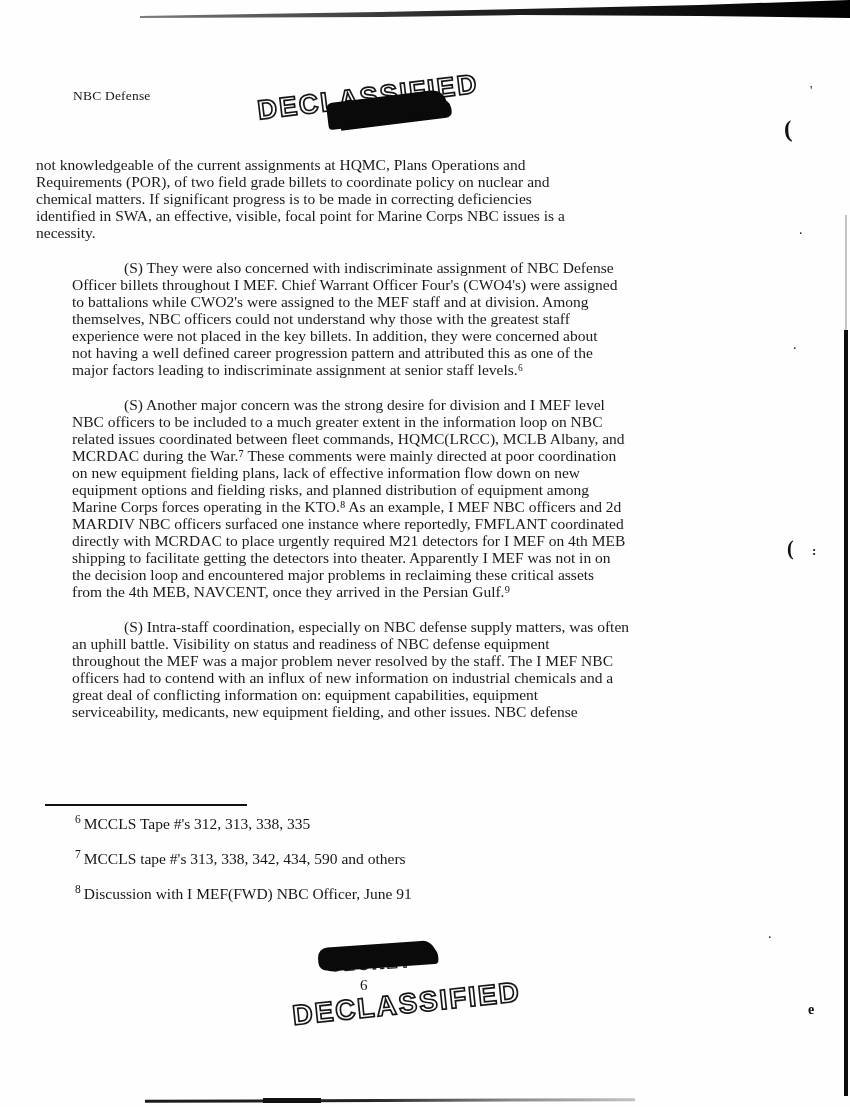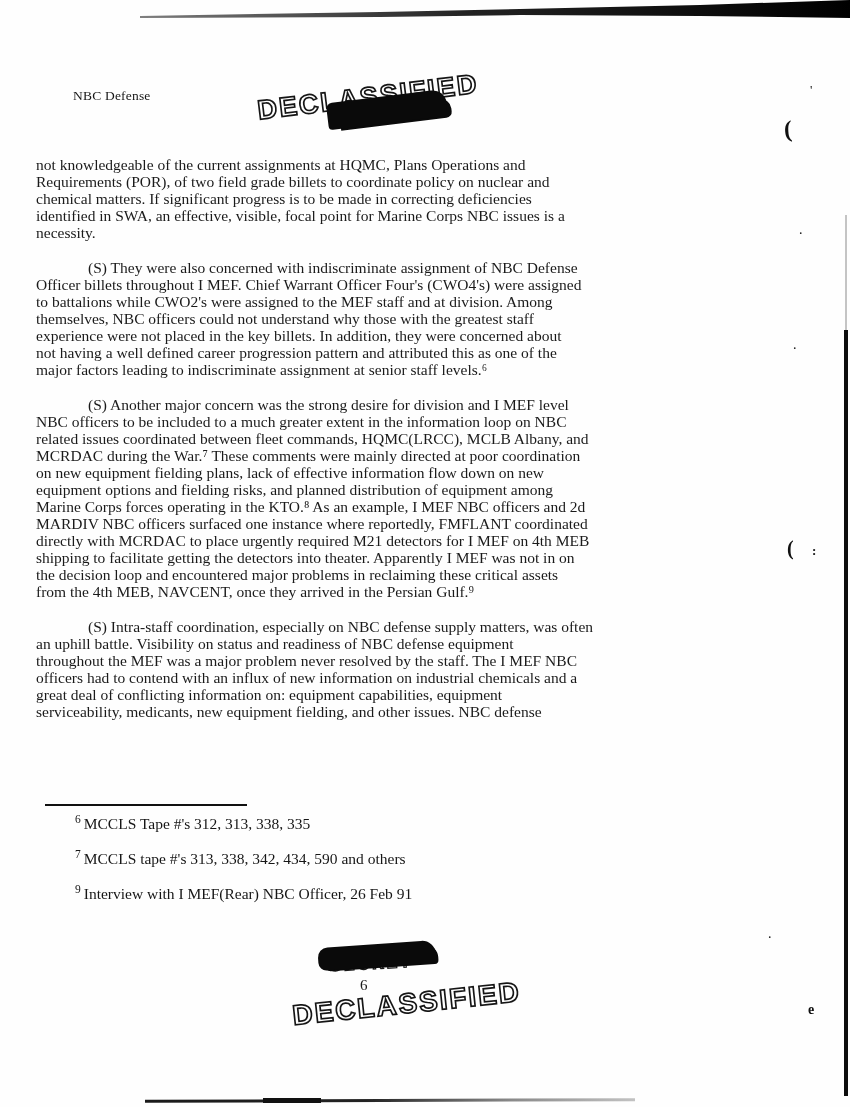--- a/index.html
+++ b/index.html
@@ -39,21 +39,21 @@
     background:#0a0a0a;transform:rotate(-7deg);
     border-radius:6px 14px 10px 4px;
     box-shadow:8px 6px 0 -4px #0a0a0a;
   }
   
   .body-text{position:absolute;left:36px;top:156px;width:724px;}
   .para{
     margin:0 0 18px 0;font-size:15.5px;line-height:17px;
     white-space:pre-line;color:#1a1a1a;
   }
-  .para.indent{text-indent:52px;}
+  .para.indent{text-indent:52px;margin-left:36px;}
   
   .footnote-rule{position:absolute;left:45px;top:804px;width:202px;height:0;border-top:2.5px solid #111;}
   .footnotes{position:absolute;left:75px;top:814px;width:600px;}
   .footnote{margin:0 0 15px 0;font-size:15.5px;line-height:20px;color:#161616;}
   .footnote sup{font-size:11.5px;vertical-align:super;line-height:0;margin-right:3px;}
   
   .secret-cluster{position:absolute;left:318px;top:944px;width:130px;height:36px;}
   .secret-word{
     position:absolute;left:12px;top:11px;
     font-family:"Liberation Sans",sans-serif;font-weight:bold;font-size:16px;
@@ -124,21 +124,21 @@
 throughout the MEF was a major problem never resolved by the staff.  The I MEF NBC
 officers had to contend with an influx of new information on industrial chemicals and a
 great deal of conflicting information on: equipment capabilities, equipment
 serviceability, medicants, new equipment fielding, and other issues.  NBC defense</p>
   </div>
 
   <div class="footnote-rule"></div>
   <div class="footnotes">
     <p class="footnote"><sup>6</sup><span>MCCLS Tape #'s 312, 313, 338, 335</span></p>
     <p class="footnote"><sup>7</sup><span>MCCLS tape #'s 313, 338, 342, 434, 590 and others</span></p>
-    <p class="footnote"><sup>9</sup><span>Interview with I MEF(Rear) NBC Officer, 26 Feb 91</span></p>
+    <p class="footnote"><sup>8</sup><span>Discussion with I MEF(FWD) NBC Officer,  June 91</span></p>
   </div>
 
   <div class="secret-cluster">
     <span class="secret-word">SECRET</span>
     <div class="secret-bar"></div>
   </div>
   <div class="page-number">6</div>
   <div class="stamp stamp-bottom">DECLASSIFIED</div>
 
   <span class="mark mark-apostrophe">'</span>

